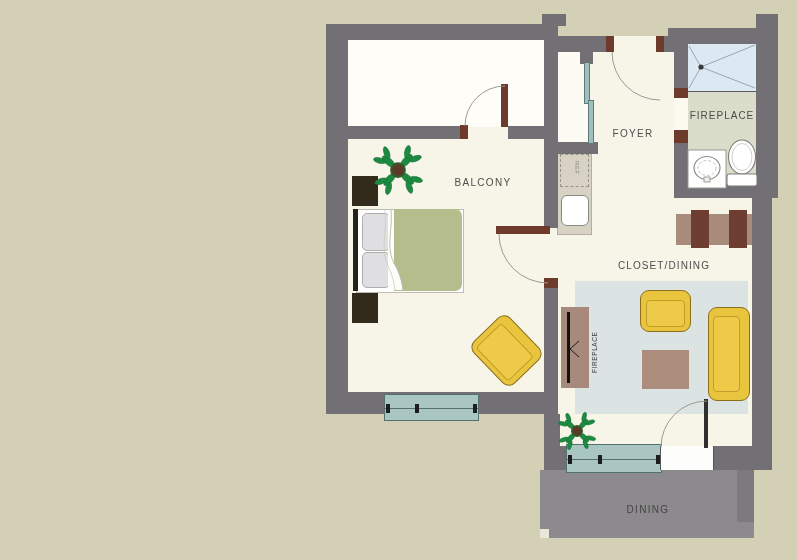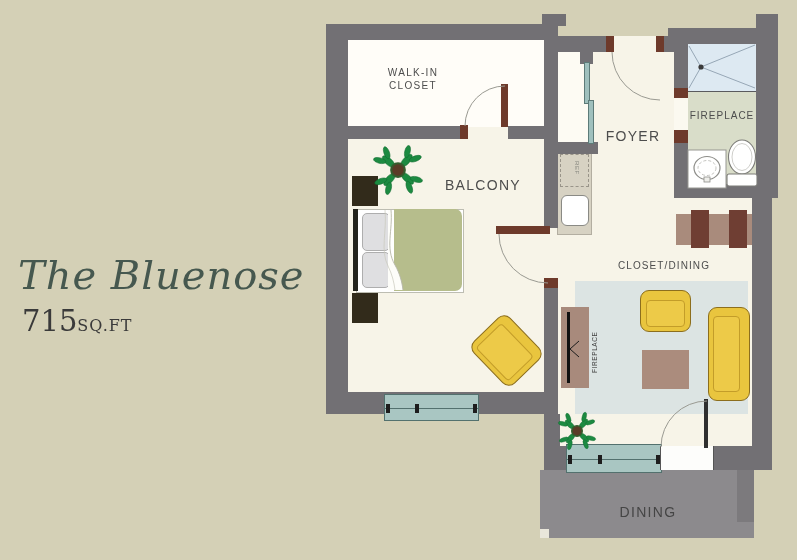--- a/index.html
+++ b/index.html
@@ -2,21 +2,21 @@
 <html><head>
 <meta charset="utf-8">
 <style>
   html,body{margin:0;padding:0;}
   body{width:797px;height:560px;overflow:hidden;font-family:"Liberation Sans",sans-serif;}
   .canvas{position:relative;width:797px;height:560px;background:#d4d0b6;}
   .abs{position:absolute;}
   .wall{position:absolute;background:#727074;}
   .jamb{position:absolute;background:#6e3a2b;}
   .floor{position:absolute;}
-  .room-label{position:absolute;color:#4d4d4d;font-size:14px;letter-spacing:1.3px;
+  .room-label{position:absolute;color:#4d4d4d;font-size:10px;letter-spacing:1.3px;
               text-align:center;white-space:pre-line;line-height:1.3;font-weight:400;}
   .title-script{position:absolute;left:18px;top:252px;width:300px;
                 font-family:"DejaVu Serif",serif;font-style:italic;font-size:40px;
                 color:#46584f;letter-spacing:1px;}
   .title-area{position:absolute;left:22px;top:304px;color:#3a3a3a;
               font-family:"DejaVu Serif",serif;}
   .title-area .num{font-size:29px;}
   .title-area .unit{font-size:16px;letter-spacing:1px;}
   .window{position:absolute;background:#a9c6c2;border:1px solid #53716e;}
   .window .mid{position:absolute;left:0;right:0;top:50%;height:1px;background:#53716e;}
@@ -30,24 +30,20 @@
   .dkchair{position:absolute;background:#6f3e33;}
   .counter{position:absolute;background:#d7d2c3;border:1px solid #b3aea1;}
   .slider{position:absolute;background:#9fc0bd;border:0.5px solid #5d7b78;}
   .vlabel{position:absolute;color:#3f3f3f;font-size:6.5px;letter-spacing:0.6px;white-space:nowrap;}
 </style>
 </head>
 <body>
 
 <div class="canvas">
 
-  <div class="title-script">The Bluenose</div>
-  <div class="title-area">
-    <span class="num">715</span><span class="unit">SQ.FT</span>
-  </div>
 
   <div class="floor" style="left:344px;top:36px;width:214px;height:358px;background:#f7f4e8;"></div>
   <div class="floor" style="left:346px;top:40px;width:200px;height:87px;background:#fffdf8;"></div>
   <div class="floor" style="left:558px;top:36px;width:200px;height:412px;background:#f7f4e8;"></div>
   <div class="floor" style="left:558px;top:50px;width:32px;height:92px;background:#fdfbf3;"></div>
 
   <div class="floor" style="left:540px;top:470px;width:214px;height:68px;background:#8c8a8d;"></div>
   <div class="floor" style="left:737px;top:470px;width:17px;height:52px;background:#7c7a7d;"></div>
   <div class="floor" style="left:540px;top:529px;width:9px;height:9px;background:#e9e6da;"></div>
 
@@ -177,22 +173,20 @@
 
     <g stroke="#1c1c1c" stroke-width="1" fill="none">
       <path d="M570,349 L579,341"></path>
       <path d="M570,349 L579,357"></path>
     </g>
 
     <use href="#plant-sym" transform="translate(398,170) scale(1.05)"></use>
     <use href="#plant-sym" transform="translate(577,431) scale(0.8)"></use>
   </svg>
 
-  <div class="room-label" style="left:352px;top:66px;width:122px;font-size:10px;">WALK-IN
-CLOSET</div>
   <div class="room-label" style="left:422px;top:176px;width:122px;">BALCONY</div>
   <div class="room-label" style="left:592px;top:127px;width:82px;">FOYER</div>
   <div class="room-label" style="left:661px;top:109px;width:122px;font-size:10px;letter-spacing:1px;">FIREPLACE</div>
   <div class="room-label" style="left:602px;top:259px;width:124px;font-size:10px;letter-spacing:1.1px;">CLOSET/DINING</div>
   <div class="room-label" style="left:587px;top:503px;width:122px;color:#454545;">DINING</div>
   <div class="vlabel" style="left:591px;top:373px;transform:rotate(-90deg);transform-origin:0 0;">FIREPLACE</div>
   <div class="vlabel" style="left:580px;top:161px;transform:rotate(90deg);transform-origin:0 0;font-size:6px;color:#8a8a82;">REF</div>
 
 </div>
 

